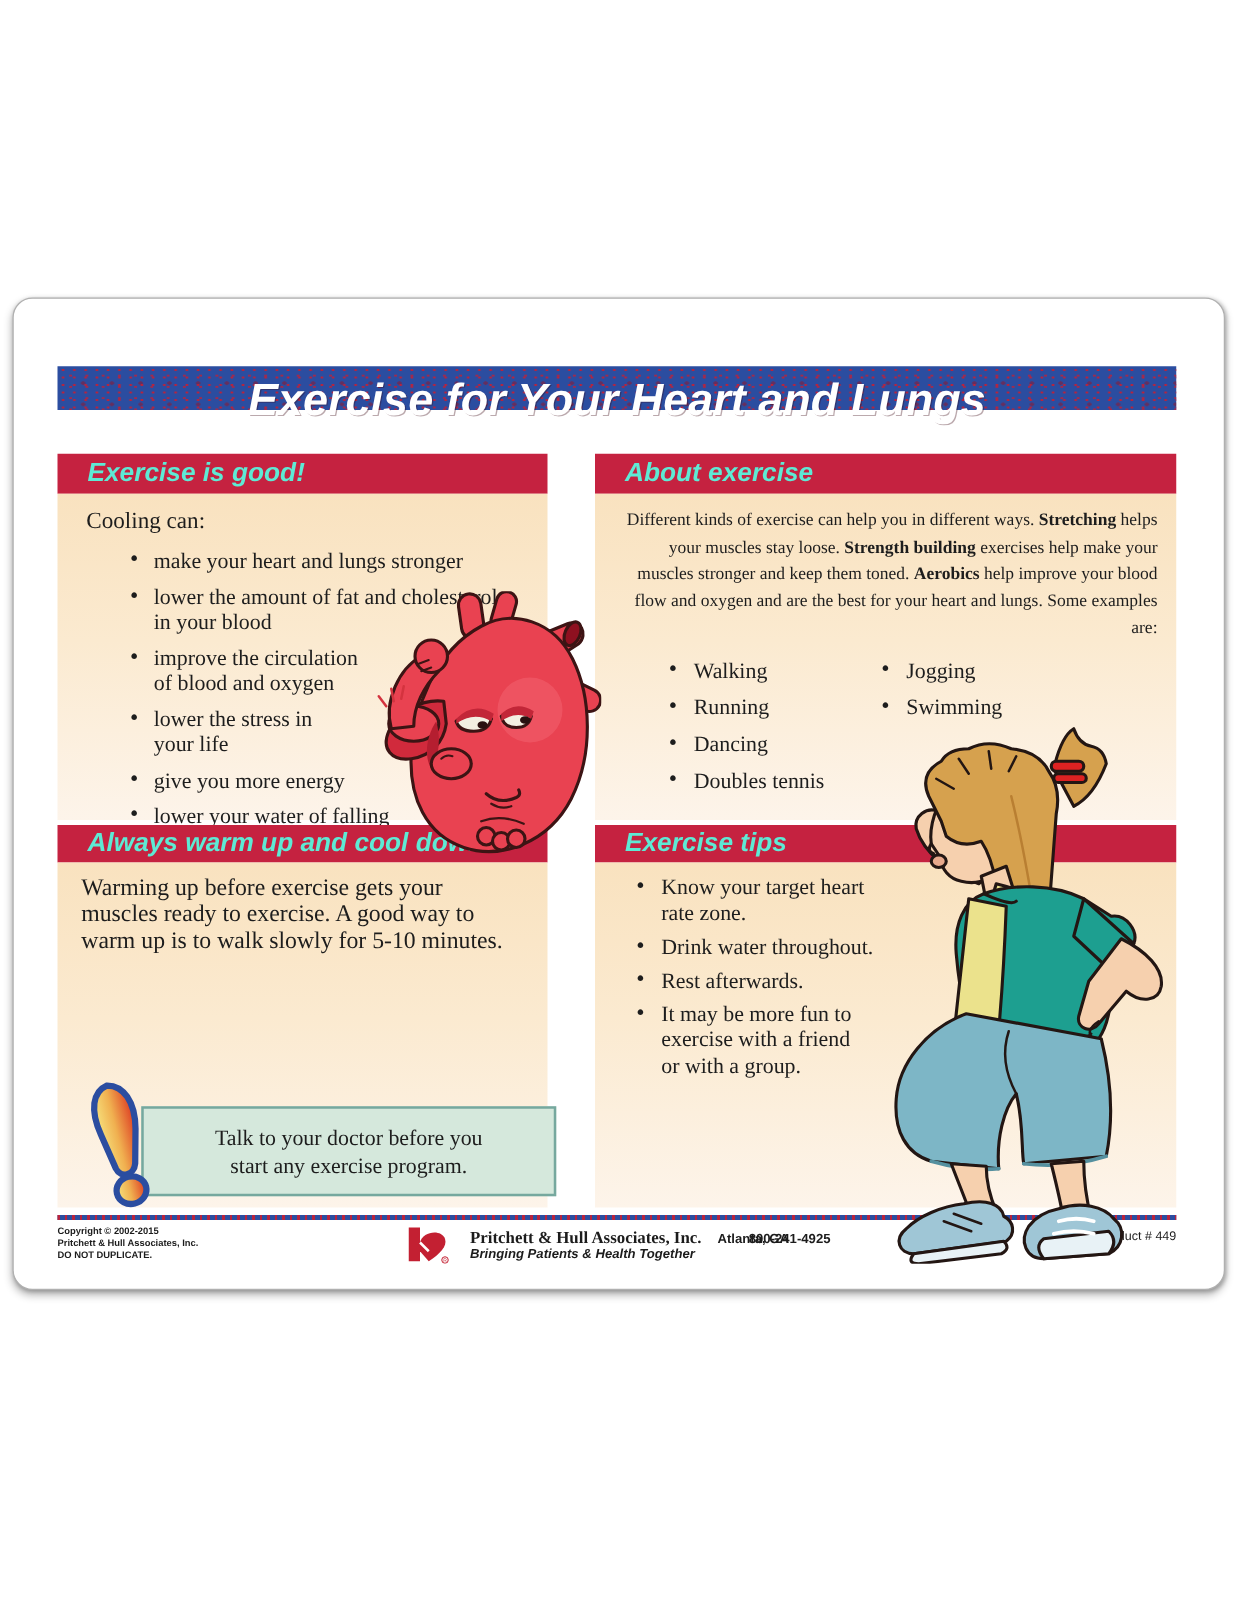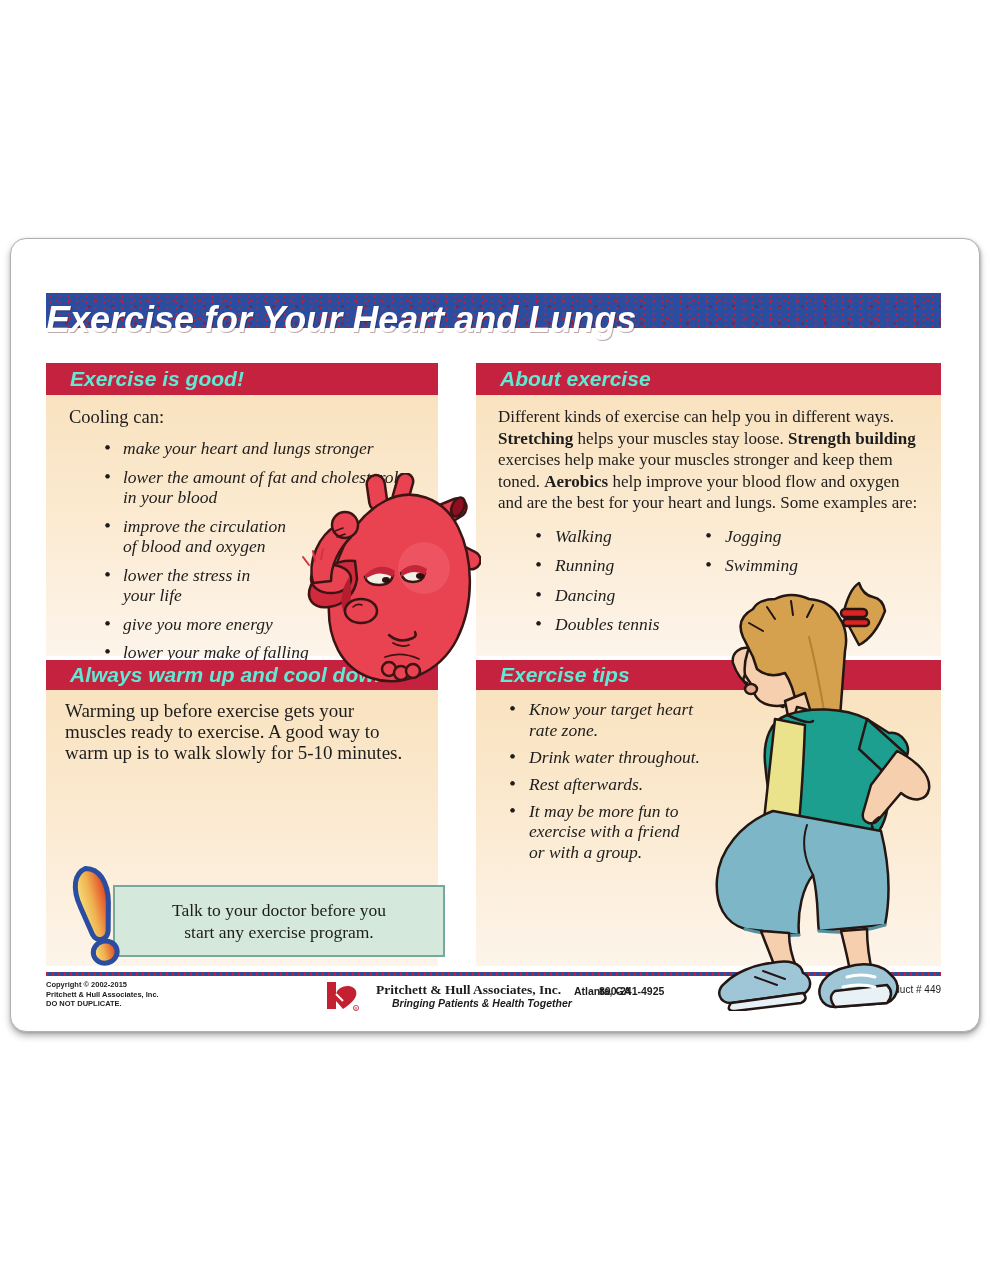--- a/index.html
+++ b/index.html
@@ -10,45 +10,45 @@
         box-shadow:0 4px 7px rgba(0,0,0,.30),1px 1px 3px rgba(0,0,0,.18);}
   
   .banner{position:absolute;left:35px;top:54px;width:895px;height:35px;
         background-color:#2b4da0;
         background-image:
           radial-gradient(rgba(200,30,50,.95) 1px, transparent 1.4px),
           radial-gradient(rgba(200,30,50,.75) 1px, transparent 1.3px),
           radial-gradient(rgba(150,20,40,.55) 1.6px, transparent 2px);
         background-size:9px 6px,13px 9px,23px 17px;
         background-position:0 0,4px 3px,9px 5px;
-        }
+        text-align:center;}
   .banner span{display:inline-block;color:#fff;
         font:bold italic 36px/53px "Liberation Sans","DejaVu Sans",sans-serif;
         letter-spacing:0px;text-shadow:1px 1px 0 rgba(60,10,20,.35);}
   
   .panel{position:absolute;}
   .p-left{left:35px;width:392px;}
   .p-right{left:465px;width:465px;}
   .r1{top:124px;height:293px;}
   .r2{top:421px;height:306px;}
   .bar{height:32px;background:#c52240;color:#5eead4;
        font:bold italic 21px/32px "Liberation Sans","DejaVu Sans",sans-serif;
        padding-left:24px;box-sizing:border-box;}
   .r2 .bar{height:30px;line-height:30px;}
   .pbody{position:absolute;left:0;right:0;top:32px;bottom:0;
        background:linear-gradient(180deg,#f9e2bf 0%,#fbead0 45%,#fdf4ea 100%);}
   .r2 .pbody{top:30px;}
   
   .intro{margin:12px 0 10px 23px;font-size:18.5px;color:#1d1d1d;}
-  ul.blist{margin:0;padding:0;list-style:none;color:#1d1d1d;font-style:italic;}
+  ul.blist{margin:0;padding:0;list-style:none;color:#1d1d1d;}
   ul.blist li{position:relative;white-space:pre-line;font-size:17.5px;line-height:20.5px;margin-bottom:8px;}
   ul.good li{padding-left:77px;}
   ul.good li::before{content:"\2022";position:absolute;left:58px;font-size:19px;}
   
-  .about-p{margin:11px 0 12px 22px;width:428px;font-size:17px;line-height:21.5px;color:#1d1d1d;}
+  .about-p{margin:11px 0 12px 22px;width:428px;font-size:14px;line-height:21.5px;color:#1d1d1d;text-align:right;}
   .examples{display:flex;margin-left:22px;}
   ul.ex1{margin-left:33px;width:150px;}
   ul.ex2{margin-left:20px;width:140px;}
   ul.ex1 li,ul.ex2 li{padding-left:24px;margin-bottom:9px;}
   ul.ex1 li::before,ul.ex2 li::before{content:"\2022";position:absolute;left:4px;font-size:19px;}
   
   .wpara{margin:10px 0 14px 19px;width:356px;font-size:19px;line-height:21px;
          white-space:pre-line;color:#1d1d1d;}
   .wpara.second{text-indent:24px;margin-bottom:0;}
   
@@ -66,21 +66,21 @@
   .woman-ill{position:absolute;left:690px;top:340px;width:245px;height:432px;z-index:6;}
   
   .divider{position:absolute;left:35px;top:733px;width:895px;height:4px;
         background-color:#2b4da0;
         background-image:repeating-linear-gradient(90deg,rgba(200,30,50,.9) 0 2px,transparent 2px 6px);}
   .foot{position:absolute;color:#1c1c1c;font-family:"Liberation Sans","DejaVu Sans",sans-serif;}
   ul.copyr{left:35px;top:741px;margin:0;padding:0;list-style:none;font-size:7.5px;line-height:9.5px;font-weight:bold;}
   .logo{left:313px;top:742px;width:36px;height:30px;}
   .company{left:365px;top:743px;font-family:"Liberation Serif","DejaVu Serif",serif;
         font-weight:bold;font-size:13.5px;}
-  .tagline{left:365px;top:758px;font:bold italic 10.5px "Liberation Sans","DejaVu Sans",sans-serif;margin-left:16px;}
+  .tagline{left:365px;top:758px;font:bold italic 10.5px "Liberation Sans","DejaVu Sans",sans-serif;}
   .location{left:530px;top:746px;font-size:10.5px;font-weight:bold;}
   .phone{left:588px;top:746px;font-size:10.5px;font-weight:bold;}
   .product{left:828px;top:745px;width:102px;text-align:right;font-size:10px;}
 </style>
 </head>
 <body>
 
 <div class="page">
   <div class="card">
 
@@ -96,21 +96,21 @@
         <p class="intro">Cooling can:</p>
         <ul class="blist good">
             <li>make your heart and lungs stronger</li>
             <li>lower the amount of fat and cholesterol
 in your blood</li>
             <li>improve the circulation
 of blood and oxygen</li>
             <li>lower the stress in
 your life</li>
             <li>give you more energy</li>
-            <li>lower your make of falling</li>
+            <li>lower your water of falling</li>
           </ul>
       </div>
     </section>
 
     <section class="panel p-right r1">
       <div class="bar">
         <span>About exercise</span>
       </div>
       <div class="pbody">
         <p class="about-p"><span>Different kinds of exercise can help you in different ways.  </span><b>Stretching</b><span> helps your muscles stay loose. </span><b>Strength building</b><span> exercises help make your muscles stronger and keep them toned.  </span><b>Aerobics</b><span> help improve your blood flow and oxygen and are the best for your heart and lungs.  Some examples are:</span></p>

